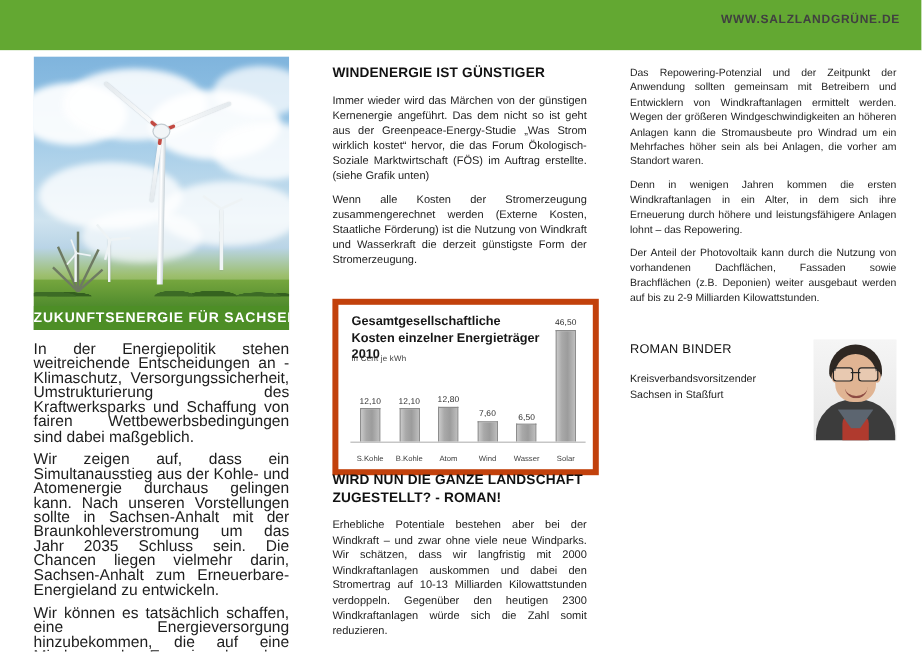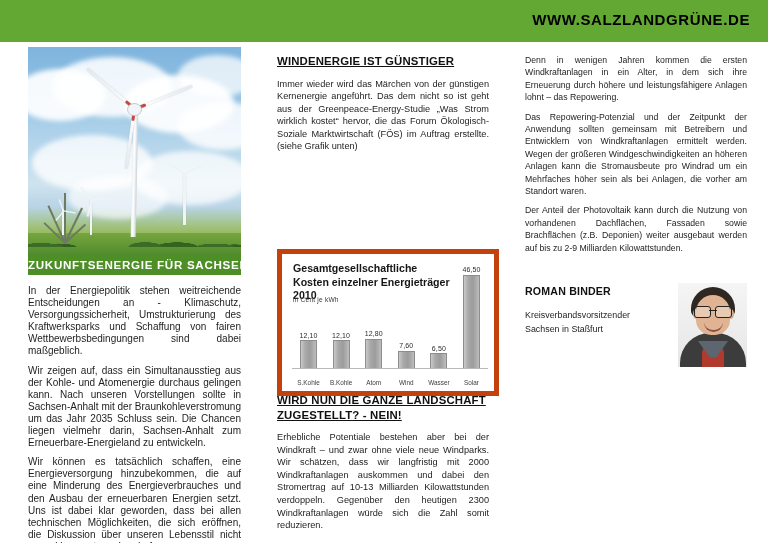--- a/index.html
+++ b/index.html
@@ -21,22 +21,22 @@
     position: absolute;
     left: 0; top: 0;
     width: 768px;
     height: 42px;
     background: #63a832;
   }
   .header-url {
     position: absolute;
     right: 18px;
     top: 11px;
-    color: #000000;
-    font-size: 15px;
+    color: #404040;
+    font-size: 10px;
     font-weight: bold;
     letter-spacing: 0.6px;
     font-family: "Liberation Sans", sans-serif;
   }
 
   
   .page {
     position: absolute;
     left: 0; top: 42px;
     width: 768px;
@@ -190,21 +190,21 @@
     font-size: 11.6px;
     font-weight: bold;
     letter-spacing: 0.7px;
     text-align: center;
     white-space: nowrap;
     overflow: hidden;
   }
 
   
   .body-text {
-    font-size: 10px;
+    font-size: 13px;
     line-height: 12.1px;
     text-align: justify;
     color: #1d1d1d;
     margin: 0 0 7px 0;
   }
   .col-mid  .body-text { font-size: 9.2px; line-height: 12.6px; }
   .col-right .body-text { font-size: 8.7px; line-height: 12.4px; }
 
   .left-copy {
     position: absolute;
@@ -213,21 +213,20 @@
     width: 213px;
   }
 
   .section-head {
     font-size: 11.4px;
     font-weight: bold;
     letter-spacing: 0.15px;
     color: #111111;
     margin: 0 0 9px 0;
     line-height: 14.5px;
-    text-decoration: underline;
   }
   .col-right .section-head { font-size: 11px; }
 
   
   .chart-box {
     position: absolute;
     left: 277px;
     top: 207px;
     width: 212px;
     height: 137px;
@@ -397,21 +396,21 @@
   .cp-collar {
     position: absolute;
     left: 20px; bottom: 10px;
     width: 30px; height: 16px;
     background: #5c6570;
     clip-path: polygon(0 0, 100% 0, 62% 100%, 38% 100%);
   }
 
   .contact-name {
     font-size: 10.6px;
-    font-weight: bold;
+    font-weight: normal;
     letter-spacing: 0.2px;
     margin: 0 0 4px 0;
     color: #111;
   }
   .contact-line {
     font-size: 8.9px;
     line-height: 13.6px;
     color: #1d1d1d;
     margin: 0;
   }
@@ -481,20 +480,21 @@
   <div class="left-copy">
     <p class="body-text">In der Energiepolitik stehen weitreichende Entscheidungen an - Klimaschutz, Versorgungssicherheit, Umstrukturierung des Kraftwerksparks und Schaffung von fairen Wettbewerbsbedingungen sind dabei maßgeblich.</p>
     <p class="body-text">Wir zeigen auf, dass ein Simultanausstieg aus der Kohle- und Atomenergie durchaus gelingen kann. Nach unseren Vorstellungen sollte in Sachsen-Anhalt mit der Braunkohleverstromung um das Jahr 2035 Schluss sein. Die Chancen liegen vielmehr darin, Sachsen-Anhalt zum Erneuerbare-Energieland zu entwickeln.</p>
     <p class="body-text">Wir können es tatsächlich schaffen, eine Energieversorgung hinzubekommen, die auf eine Minderung des Energieverbrauches und den Ausbau der erneuerbaren Energien setzt. Uns ist dabei klar geworden, dass bei allen technischen Möglichkeiten, die sich eröffnen, die Diskussion über unseren Lebensstil nicht ausgeklammert werden darf.</p>
 
   </div>
 
   <div class="col col-mid" style="top:12px;">
     <h2 class="section-head">WINDENERGIE IST GÜNSTIGER</h2>
     <p class="body-text">Immer wieder wird das Märchen von der günstigen Kernenergie angeführt. Das dem nicht so ist geht aus der  Greenpeace-Energy-Studie „Was Strom wirklich kostet“ hervor, die das Forum Ökologisch-Soziale Marktwirtschaft (FÖS) im Auftrag erstellte.  (siehe Grafik unten)</p>
+    <p class="body-text">Wenn alle Kosten der Stromerzeugung zusammengerechnet werden (Externe Kosten, Staatliche Förderung) ist die Nutzung von Windkraft und Wasserkraft die derzeit günstigste Form der Stromerzeugung.</p>
   </div>
 
   <div class="chart-box">
     <div class="chart-title">Gesamtgesellschaftliche Kosten einzelner Energieträger 2010</div>
     <div class="chart-sub">in Cent je kWh</div>
 
     <div class="plot">
       <div class="bars">
         <div class="bar-slot">
           <div class="bar-val">12,10</div>
@@ -528,27 +528,27 @@
       <div class="cat">S.Kohle</div>
       <div class="cat">B.Kohle</div>
       <div class="cat">Atom</div>
       <div class="cat">Wind</div>
       <div class="cat">Wasser</div>
       <div class="cat">Solar</div>
     </div>
   </div>
 
   <div class="col col-mid" style="top:351px;">
-    <h2 class="section-head">WIRD NUN DIE GANZE LANDSCHAFT ZUGESTELLT? - NEIN!</h2>
+    <h2 class="section-head">WIRD NUN DIE GANZE LANDSCHAFT ZUGESTELLT? - ROMAN!</h2>
     <p class="body-text">Erhebliche Potentiale  bestehen aber bei der Windkraft – und zwar ohne viele neue Windparks. Wir schätzen, dass wir langfristig mit 2000 Windkraftanlagen auskommen und dabei den Stromertrag auf 10-13 Milliarden Kilowattstunden verdoppeln.  Gegenüber den heutigen 2300 Windkraftanlagen würde sich die Zahl somit reduzieren.</p>
   </div>
 
   <div class="col col-right" style="top:12px;">
+    <p class="body-text">Das Repowering-Potenzial und der Zeitpunkt der Anwendung sollten gemeinsam mit Betreibern und Entwicklern von Windkraftanlagen ermittelt werden. Wegen der größeren Windgeschwindigkeiten an höheren Anlagen kann die Stromausbeute pro Windrad um ein Mehrfaches höher sein als bei Anlagen, die vorher am Standort waren.</p>
     <p class="body-text">Denn in wenigen Jahren kommen die ersten Windkraftanlagen in ein Alter, in dem sich ihre Erneuerung durch höhere und leistungsfähigere Anlagen lohnt – das Repowering.</p>
-    <p class="body-text">Das Repowering-Potenzial und der Zeitpunkt der Anwendung sollten gemeinsam mit Betreibern und Entwicklern von Windkraftanlagen ermittelt werden. Wegen der größeren Windgeschwindigkeiten an höheren Anlagen kann die Stromausbeute pro Windrad um ein Mehrfaches höher sein als bei Anlagen, die vorher am Standort waren.</p>
     <p class="body-text">Der Anteil der Photovoltaik kann durch die Nutzung von vorhandenen Dachflächen, Fassaden sowie Brachflächen (z.B. Deponien) weiter ausgebaut werden auf bis zu 2-9 Milliarden Kilowattstunden.</p>
 
     <div style="height:22px"></div>
 
     <div class="contact-block">
       <div class="contact-photo">
         <div class="cp-bg"></div>
         <div class="cp-body"></div>
         <div class="cp-shirt"></div>
         <div class="cp-collar"></div>

